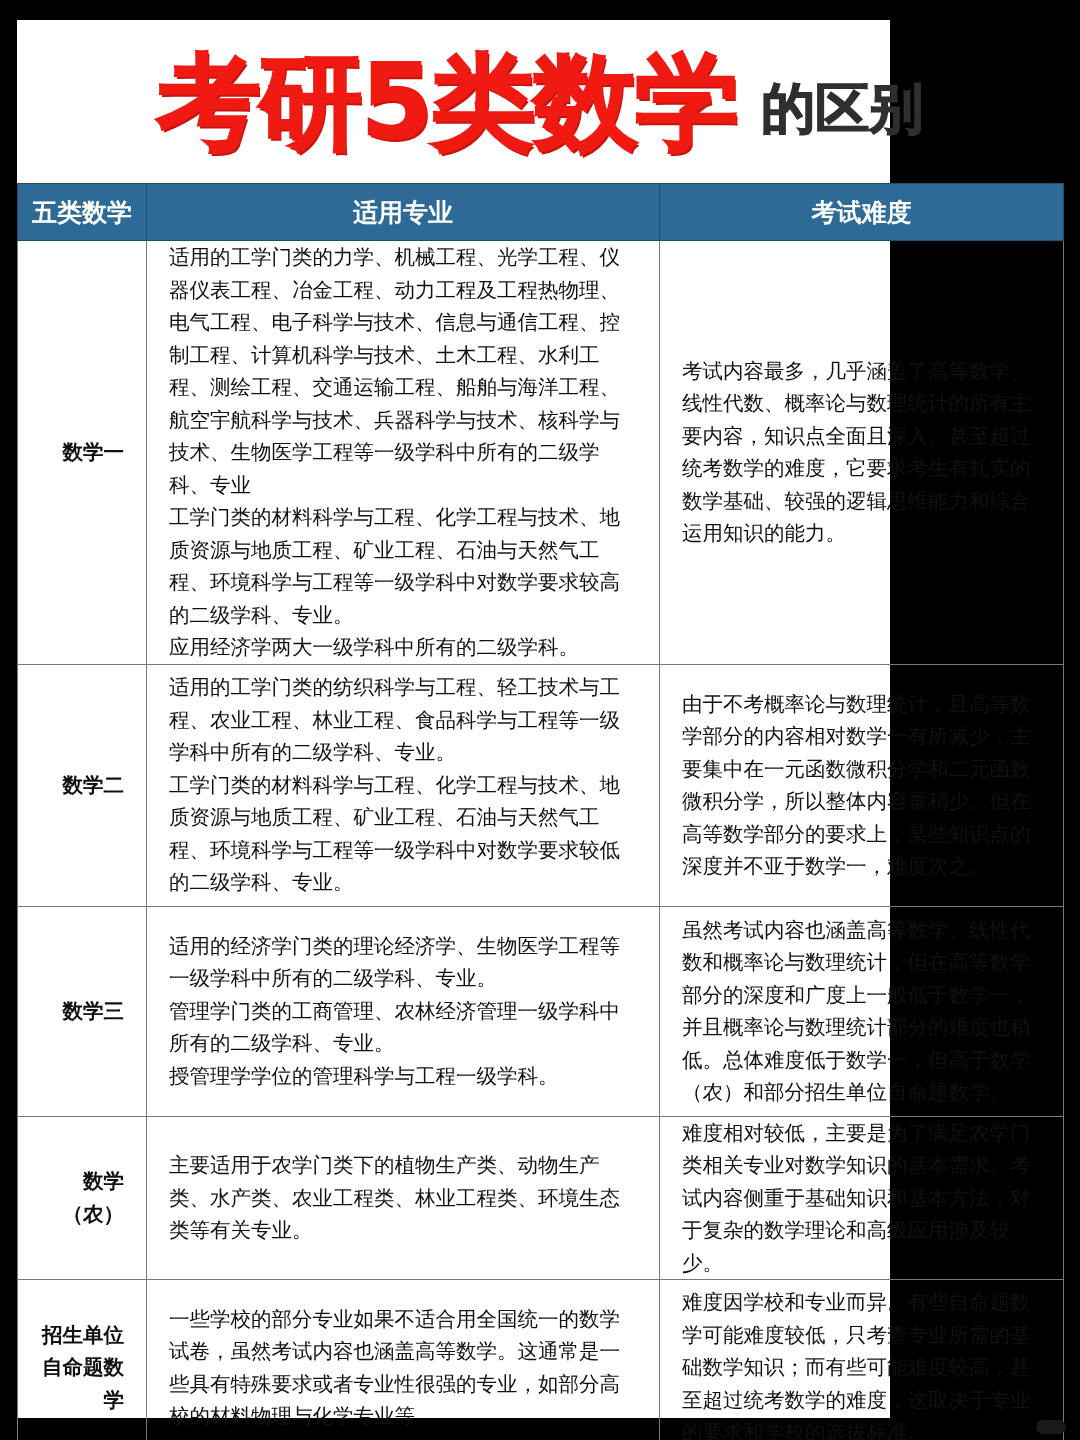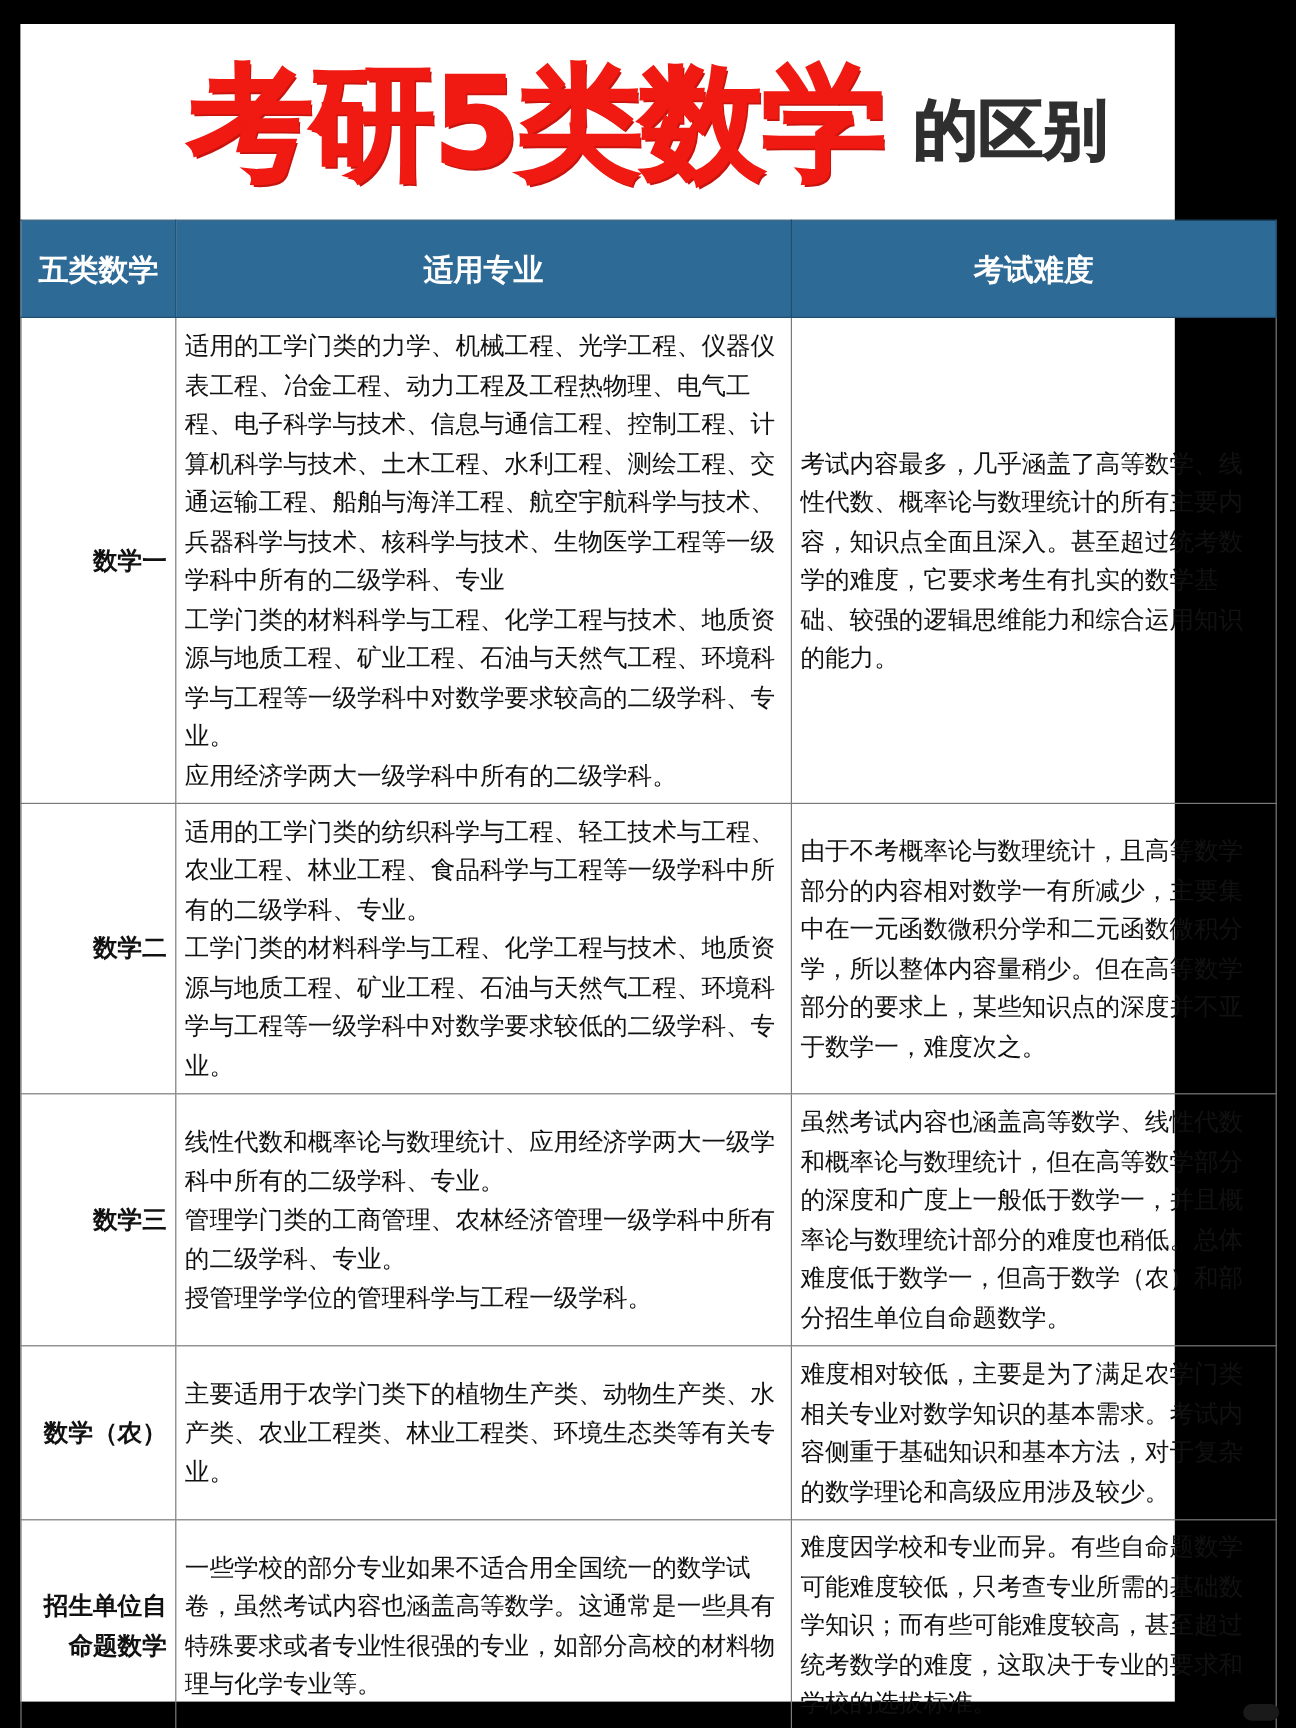--- a/index.html
+++ b/index.html
@@ -11,21 +11,21 @@
     width: 1080px;
     height: 1440px;
     position: relative;
     overflow: hidden;
     font-family: "DejaVu Sans", "Liberation Sans", sans-serif;
   }
   .card {
     position: absolute;
     left: 17px;
     top: 20px;
-    width: 962px;
+    width: 873px;
     height: 1398px;
     background: #ffffff;
   }
   .title-area {
     position: absolute;
     left: 0;
     top: 0;
     width: 1046px;
     height: 163px;
     display: flex;
@@ -57,31 +57,31 @@
     width: 1046px;
     border-collapse: collapse;
     table-layout: fixed;
   }
   table.matrix th {
     background: #2e6a96;
     color: #ffffff;
     font-weight: bold;
     font-size: 25px;
     height: 56px;
-    padding: 12px;
+    padding: 0;
     border: 1px solid #1f4e70;
     text-align: center;
     vertical-align: middle;
     margin-left: 20px;
   }
   table.matrix td {
     border: 1.5px solid #7a7a7a;
     color: #111111;
     vertical-align: middle;
-    padding: 0 7px;
+    padding: 0 22px;
     font-size: 20.5px;
     line-height: 32.5px;
   }
   td.label-cell {
     text-align: right;
     font-weight: bold;
     font-size: 23px;
     line-height: 36px;
     padding: 0 6px;
   }
@@ -141,21 +141,21 @@
         <td class="label-cell">数学二</td>
         <td class="text-cell">
           <span class="para">适用的工学门类的纺织科学与工程、轻工技术与工程、农业工程、林业工程、食品科学与工程等一级学科中所有的二级学科、专业。</span>
           <span class="para">工学门类的材料科学与工程、化学工程与技术、地质资源与地质工程、矿业工程、石油与天然气工程、环境科学与工程等一级学科中对数学要求较低的二级学科、专业。</span>
         </td>
         <td class="text-cell">由于不考概率论与数理统计，且高等数学部分的内容相对数学一有所减少，主要集中在一元函数微积分学和二元函数微积分学，所以整体内容量稍少。但在高等数学部分的要求上，某些知识点的深度并不亚于数学一，难度次之。</td>
       </tr>
       <tr style="height:210px">
         <td class="label-cell">数学三</td>
         <td class="text-cell">
-          <span class="para">线性代数和概率论与数理统计、应用经济学两大一级学科中所有的二级学科、专业。</span>
+          <span class="para">适用的经济学门类的理论经济学、生物医学工程等一级学科中所有的二级学科、专业。</span>
           <span class="para">管理学门类的工商管理、农林经济管理一级学科中所有的二级学科、专业。</span>
           <span class="para">授管理学学位的管理科学与工程一级学科。</span>
         </td>
         <td class="text-cell">虽然考试内容也涵盖高等数学、线性代数和概率论与数理统计，但在高等数学部分的深度和广度上一般低于数学一，并且概率论与数理统计部分的难度也稍低。总体难度低于数学一，但高于数学（农）和部分招生单位自命题数学。</td>
       </tr>
       <tr style="height:145px">
         <td class="label-cell">数学（农）</td>
         <td class="text-cell">
           <span class="para">主要适用于农学门类下的植物生产类、动物生产类、水产类、农业工程类、林业工程类、环境生态类等有关专业。</span>
         </td>

